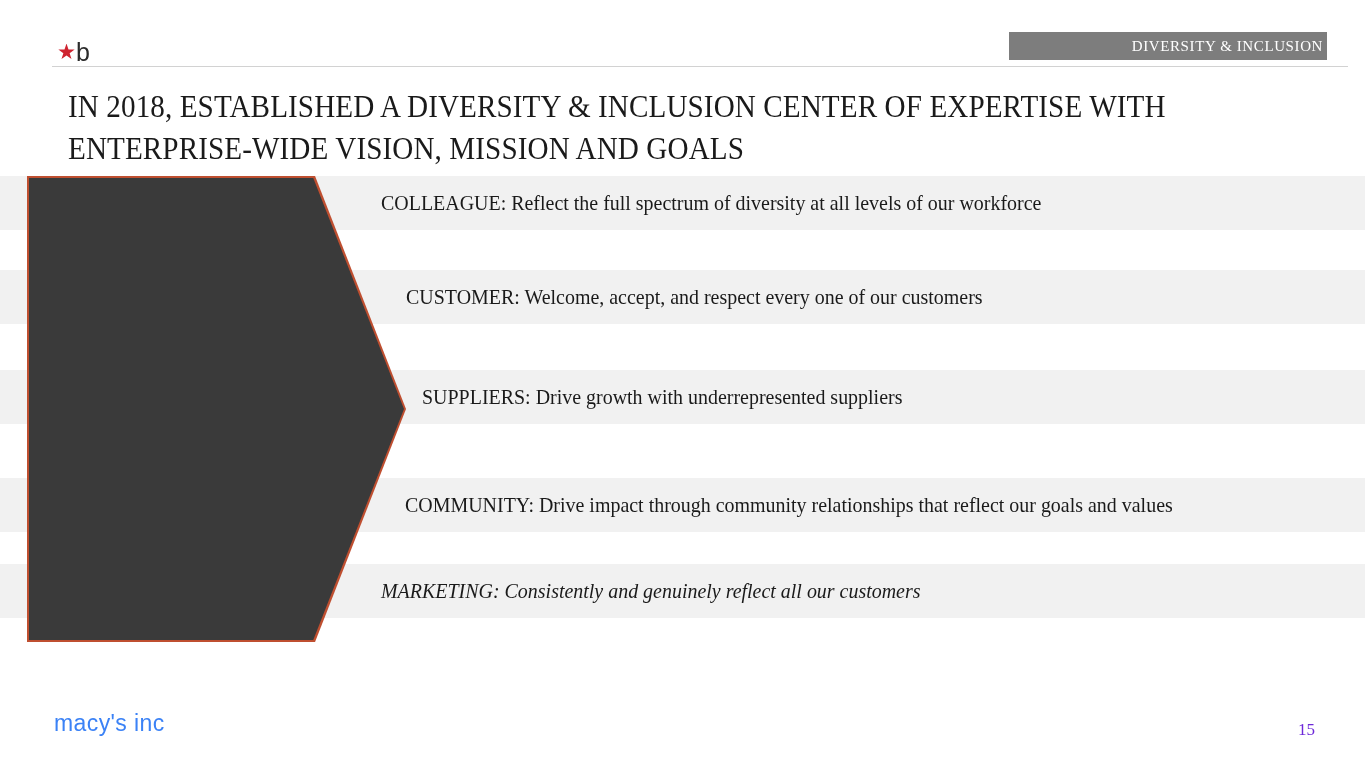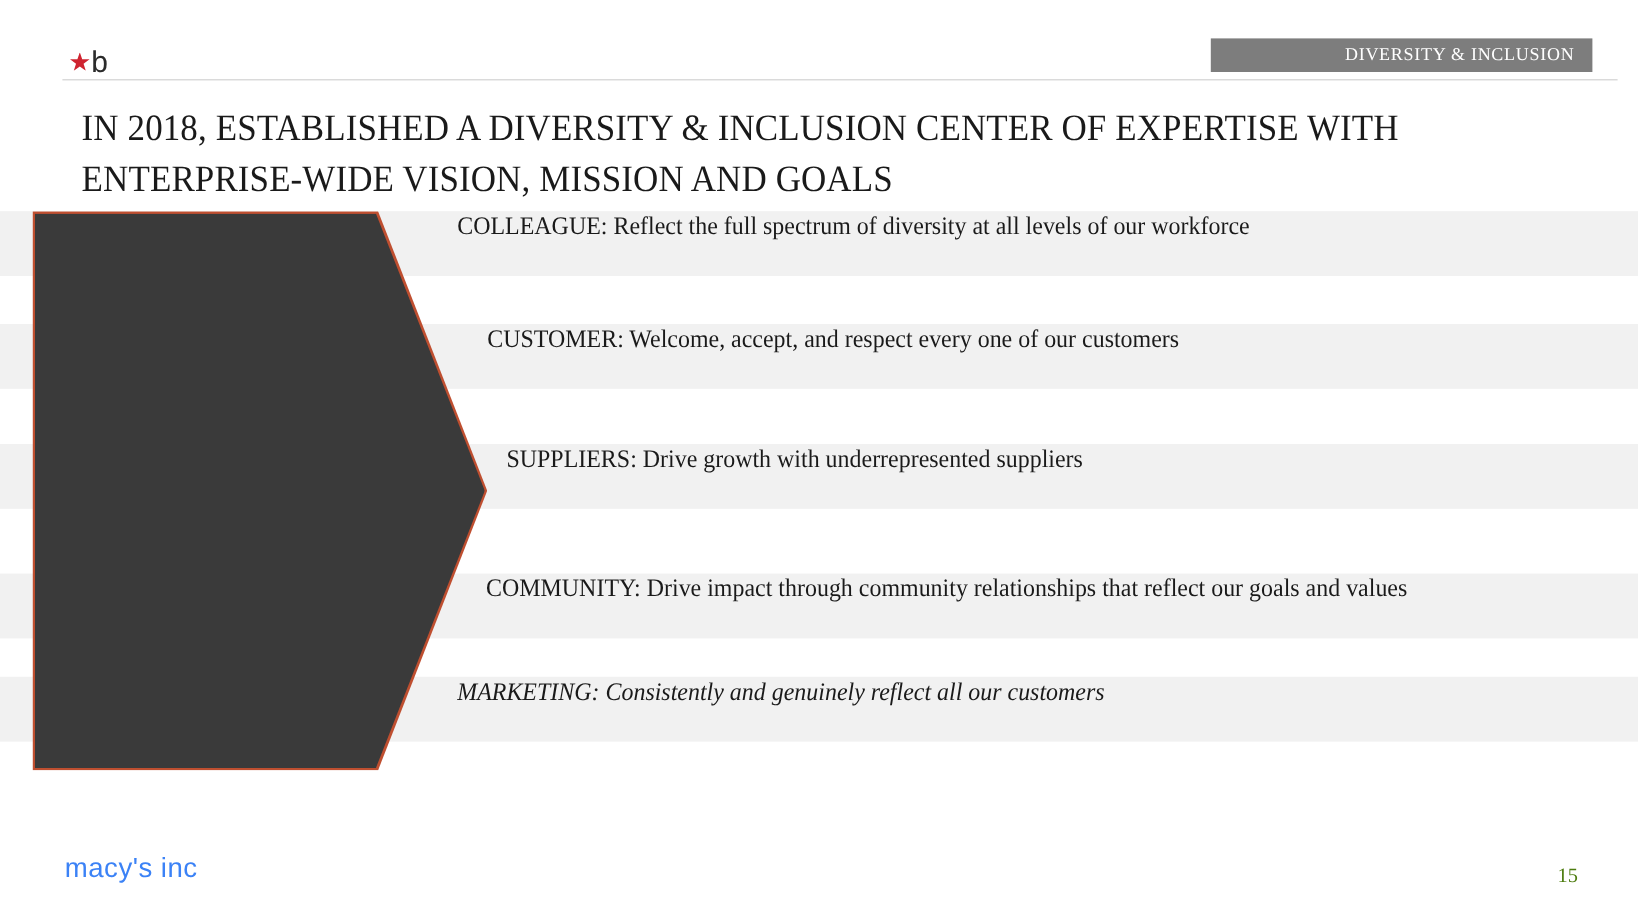--- a/index.html
+++ b/index.html
@@ -66,21 +66,21 @@
     width: 318px;
     height: 28px;
     background: #7d7d7d;
     color: #ffffff;
     font-family: "Liberation Serif", serif;
     font-size: 15px;
     letter-spacing: 0.6px;
     display: flex;
     align-items: center;
     justify-content: flex-end;
-    padding-right: 15px;
+    padding-right: 4px;
     box-sizing: border-box;
   }
 
   
   .slide-title {
     position: absolute;
     left: 68px;
     top: 86px;
     width: 1260px;
     font-family: "Liberation Serif", serif;
@@ -100,20 +100,21 @@
     top: 176px;
     width: 1365px;
   }
   .goal-row {
     position: absolute;
     left: 0;
     width: 1365px;
     height: 54px;
     background: #f1f1f1;
     display: flex;
+    align-items: center;
     box-sizing: border-box;
   }
   .goal-text {
     font-family: "Liberation Serif", serif;
     font-size: 21px;
     color: #1a1a1a;
     white-space: nowrap;
     transform: scaleX(0.95);
     transform-origin: left center;
   }
@@ -174,21 +175,21 @@
     letter-spacing: 0.4px;
     line-height: 1;
     white-space: nowrap;
   }
   .page-number {
     position: absolute;
     left: 1298px;
     top: 720px;
     font-family: "Liberation Serif", serif;
     font-size: 17px;
-    color: #4d7c0f;
+    color: #6d28d9;
   }
 </style>
 </head>
 <body>
 
 <div class="slide">
 
   <div class="brand-mark">
     <span class="brand-star"></span>
     <span class="brand-b">b</span>

